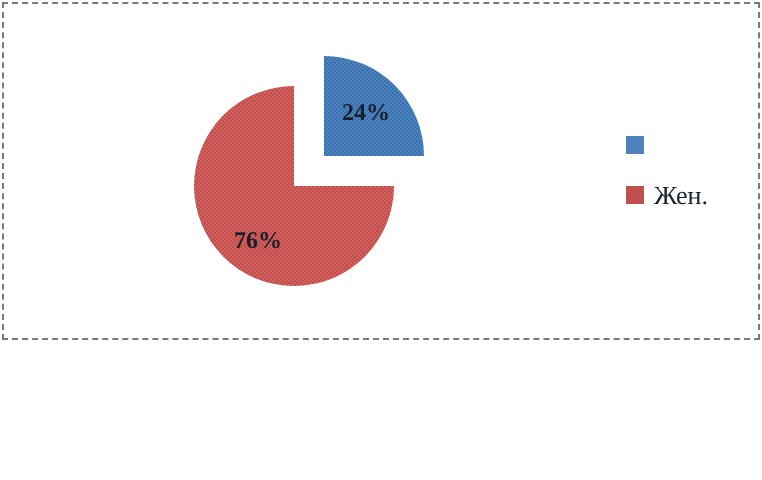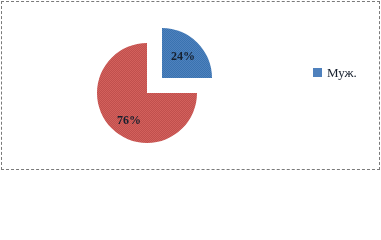--- a/index.html
+++ b/index.html
@@ -113,19 +113,22 @@
   </svg>
 
   <div class="slice-label" id="label-blue">24%</div>
 
   <div class="slice-label" id="label-red">76%</div>
 
   <div id="legend">
 
     <div class="legend-row">
       <span class="legend-swatch" style="background:#4F81BD"></span>
-      <span class="legend-text">Муж.</span>
     </div>
 
+    <div class="legend-row">
+      <span class="legend-swatch" style="background:#C0504D"></span>
+      <span class="legend-text">Жен.</span>
+    </div>
 
   </div>
 
 </div>
 
 </body></html>

